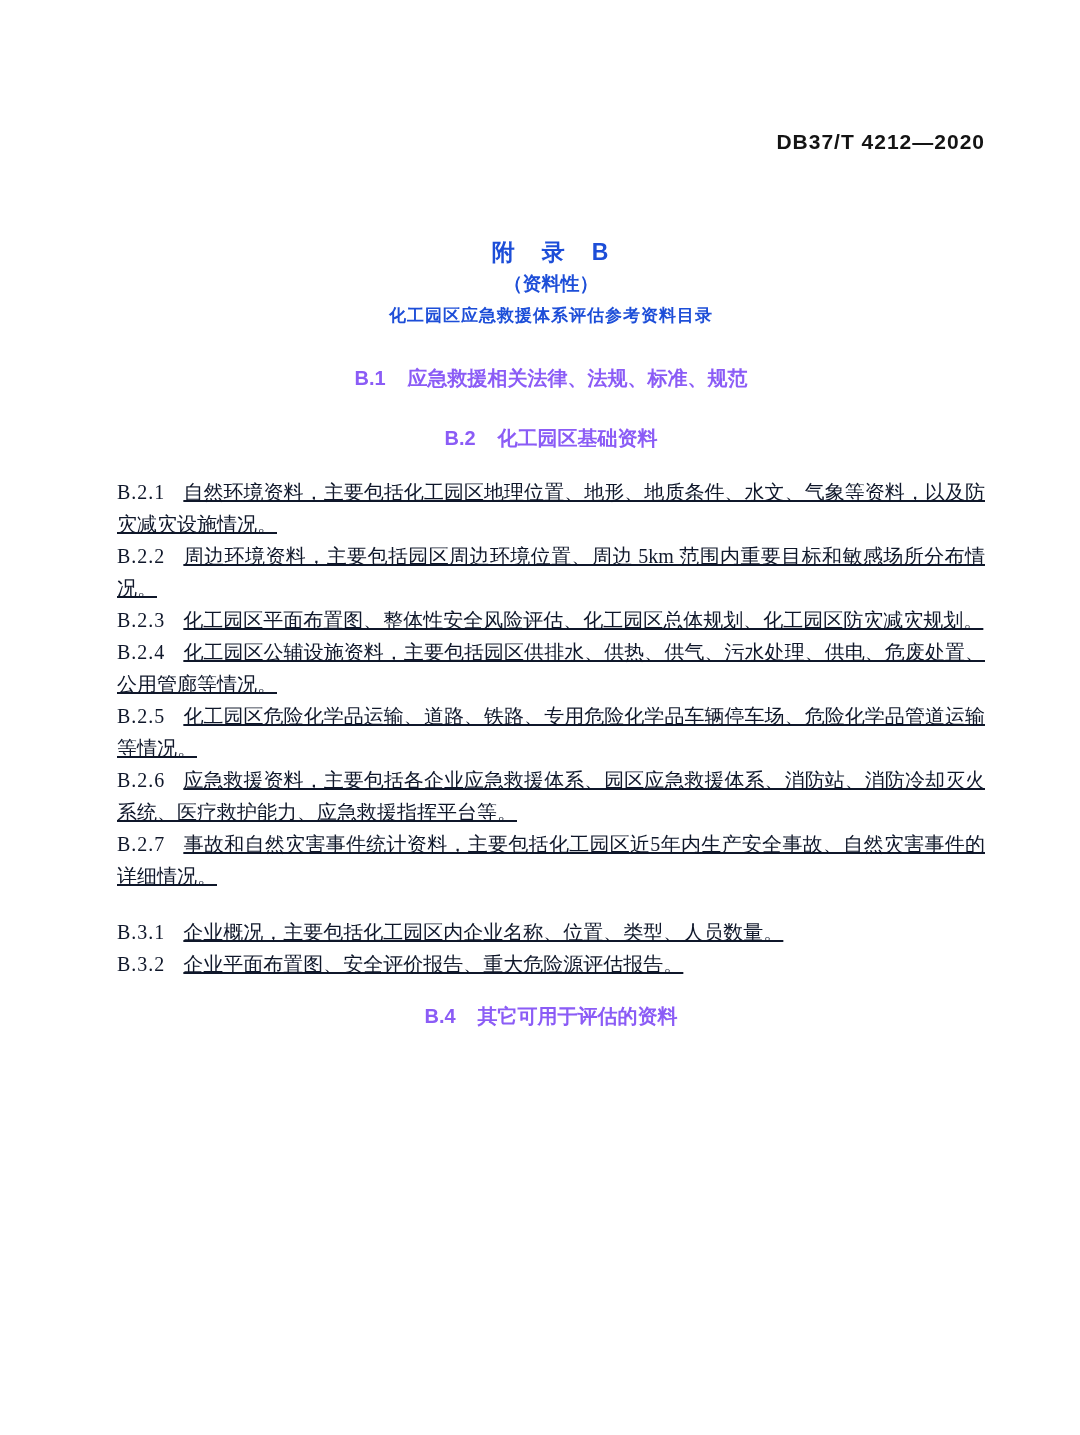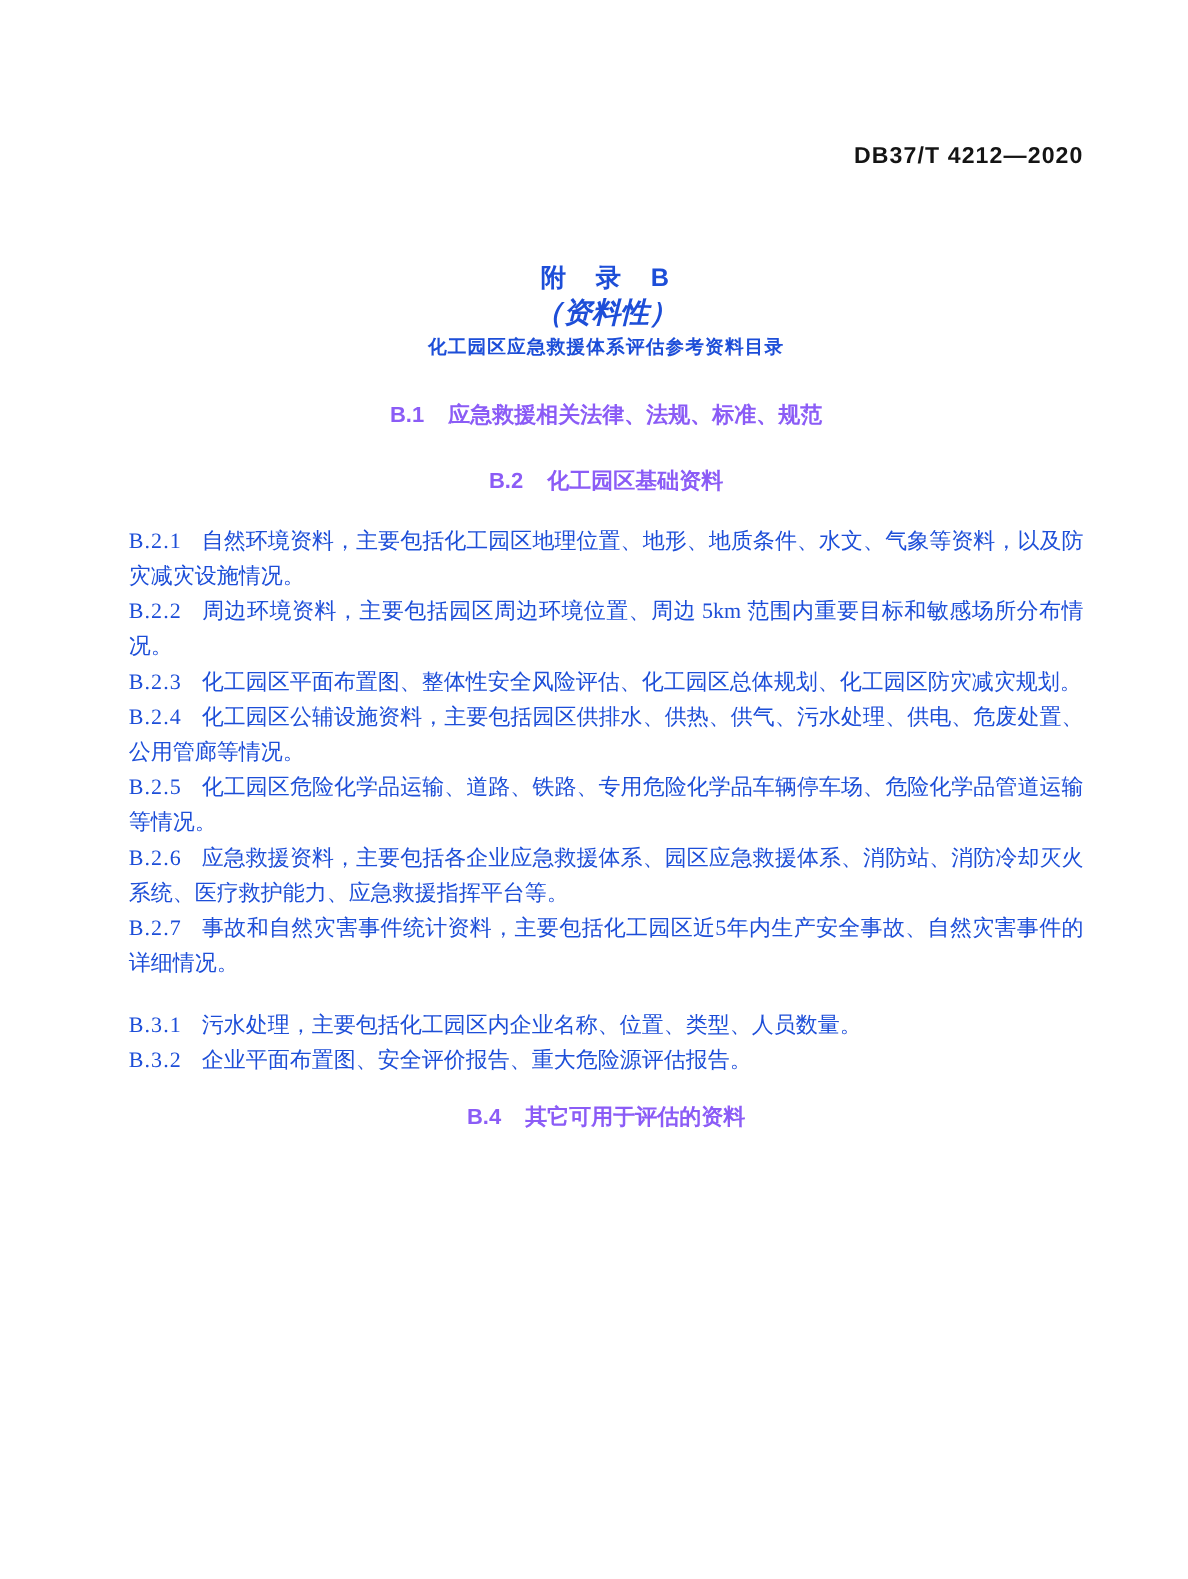--- a/index.html
+++ b/index.html
@@ -32,21 +32,21 @@
     color: #141414;
   }
   .title-block {
     margin-top: 82px;
     text-align: center;
     font-family: "Liberation Sans", "DejaVu Sans", sans-serif;
     font-weight: bold;
     color: #1d4ed8;
   }
   .title-line1 { font-size: 23px; line-height: 32px; letter-spacing: 2px; }
-  .title-line2 { font-size: 26px; line-height: 32px; font-style: italic; }
+  .title-line2 { font-size: 19px; line-height: 32px; }
   .title-line3 { font-size: 17px; line-height: 32px; letter-spacing: 1px; text-align: center; }
   .section-heading {
     font-family: "Liberation Sans", "DejaVu Sans", sans-serif;
     font-weight: bold;
     font-size: 20px;
     line-height: 24px;
     color: #8b5cf6;
     text-align: center;
   }
   .section-heading .sec-label { display: inline-block; margin-right: 22px; }
@@ -54,21 +54,22 @@
   .sh-b2 { margin-top: 36px; }
   .sh-b3 { margin-top: 20px; }
   .sh-b4 { margin-top: 24px; }
   .para-group { margin-top: 26px; }
   .para-group-b3 { margin-top: 24px; }
   .body-para {
     margin: 0;
     font-size: 20px;
     line-height: 32px;
     text-align: justify;
-    color: #1d4ed8;
+    color: #0f172a;
+    text-decoration: underline;
   }
   .body-para .para-label {
     display: inline-block;
     margin-right: 18px;
     letter-spacing: 1px;
   }
   .page-number {
     position: absolute;
     right: 118px;
     top: 1394px;
@@ -104,21 +105,21 @@
       <p class="body-para"><span class="para-label">B.2.2</span><span>周边环境资料，主要包括园区周边环境位置、周边 5km 范围内重要目标和敏感场所分布情况。</span></p>
       <p class="body-para"><span class="para-label">B.2.3</span><span>化工园区平面布置图、整体性安全风险评估、化工园区总体规划、化工园区防灾减灾规划。</span></p>
       <p class="body-para"><span class="para-label">B.2.4</span><span>化工园区公辅设施资料，主要包括园区供排水、供热、供气、污水处理、供电、危废处置、公用管廊等情况。</span></p>
       <p class="body-para"><span class="para-label">B.2.5</span><span>化工园区危险化学品运输、道路、铁路、专用危险化学品车辆停车场、危险化学品管道运输等情况。</span></p>
       <p class="body-para"><span class="para-label">B.2.6</span><span>应急救援资料，主要包括各企业应急救援体系、园区应急救援体系、消防站、消防冷却灭火系统、医疗救护能力、应急救援指挥平台等。</span></p>
       <p class="body-para"><span class="para-label">B.2.7</span><span>事故和自然灾害事件统计资料，主要包括化工园区近5年内生产安全事故、自然灾害事件的详细情况。</span></p>
     </div>
 
 
     <div class="para-group para-group-b3">
-      <p class="body-para"><span class="para-label">B.3.1</span><span>污水处理，主要包括化工园区内企业名称、位置、类型、人员数量。</span></p>
+      <p class="body-para"><span class="para-label">B.3.1</span><span>企业概况，主要包括化工园区内企业名称、位置、类型、人员数量。</span></p>
       <p class="body-para"><span class="para-label">B.3.2</span><span>企业平面布置图、安全评价报告、重大危险源评估报告。</span></p>
     </div>
 
     <div class="section-heading sh-b4">
       <span class="sec-label">B.4</span><span class="sec-text">其它可用于评估的资料</span>
     </div>
 
   </div>
 
   <div class="page-number">6</div>

